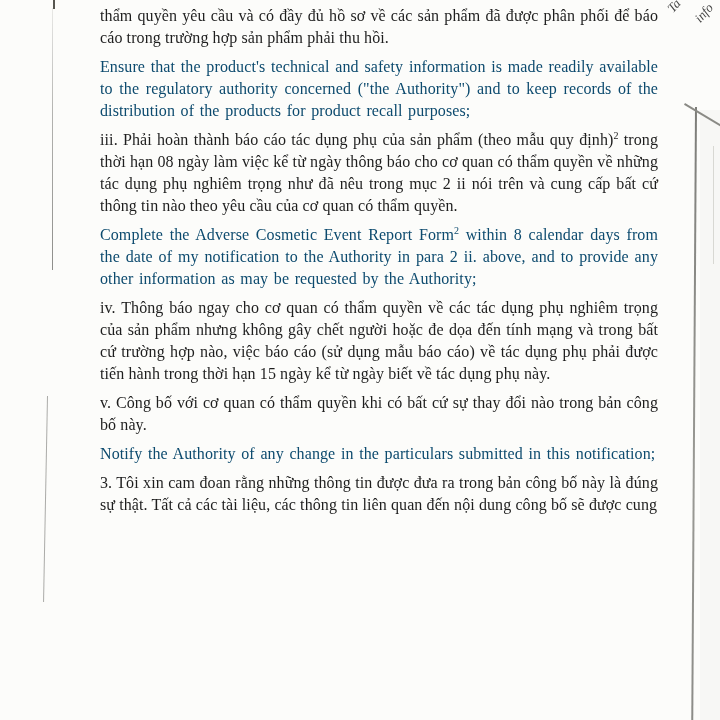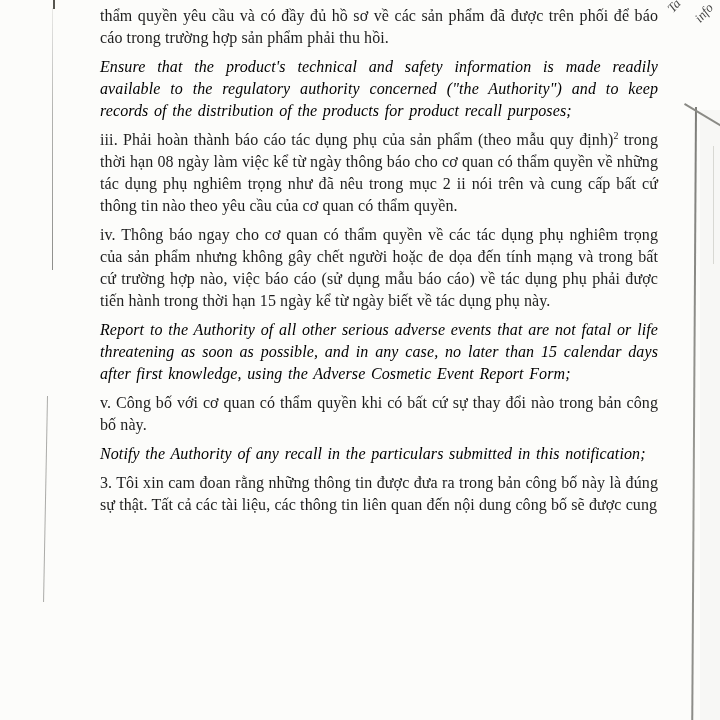--- a/index.html
+++ b/index.html
@@ -27,22 +27,21 @@
     color: #1e1e1e;
   }
   .content p {
     margin: 0 0 7px 0;
     font-size: 16px;
     line-height: 22px;
     text-align: justify;
     letter-spacing: 0.1px;
   }
   .content p.en {
-    font-style: italic;
-    color: #000000;
+    color: #0c4a6e;
     word-spacing: 1.5px;
   }
   .content p.vi {
     font-style: normal;
   }
   .content sup {
     font-size: 10px;
     line-height: 0;
     vertical-align: super;
   }
@@ -105,23 +104,23 @@
   <div class="artifact crease-left-lower"></div>
   <div class="artifact edge-shade-right"></div>
   <div class="artifact page-edge-right"></div>
   <div class="artifact page-corner-diagonal"></div>
   <div class="artifact page-edge-faint"></div>
 
   <span class="corner-frag corner-frag-1">Ta</span>
   <span class="corner-frag corner-frag-2">info</span>
 
   <div class="content">
-      <p class="vi">thẩm quyền yêu cầu và có đầy đủ hồ sơ về các sản phẩm đã được trên phối để báo cáo trong trường hợp sản phẩm phải thu hồi.</p>
+      <p class="vi">thẩm quyền yêu cầu và có đầy đủ hồ sơ về các sản phẩm đã được phân phối để báo cáo trong trường hợp sản phẩm phải thu hồi.</p>
       <p class="en">Ensure that the product's technical and safety information is made readily available to the regulatory authority concerned ("the Authority") and to keep records of the distribution of the products for product recall purposes;</p>
       <p class="vi">iii. Phải hoàn thành báo cáo tác dụng phụ của sản phẩm (theo mẫu quy định)<sup>2</sup> trong thời hạn 08 ngày làm việc kể từ ngày thông báo cho cơ quan có thẩm quyền về những tác dụng phụ nghiêm trọng như đã nêu trong mục 2 ii nói trên và cung cấp bất cứ thông tin nào theo yêu cầu của cơ quan có thẩm quyền.</p>
+      <p class="en">Complete the Adverse Cosmetic Event Report Form<sup>2</sup> within 8 calendar days from the date of my notification to the Authority in para 2 ii. above, and to provide any other information as may be requested by the Authority;</p>
       <p class="vi">iv. Thông báo ngay cho cơ quan có thẩm quyền về các tác dụng phụ nghiêm trọng của sản phẩm nhưng không gây chết người hoặc đe dọa đến tính mạng và trong bất cứ trường hợp nào, việc báo cáo (sử dụng mẫu báo cáo) về tác dụng phụ phải được tiến hành trong thời hạn 15 ngày kể từ ngày biết về tác dụng phụ này.</p>
-      <p class="en">Report to the Authority of all other serious adverse events that are not fatal or life threatening as soon as possible, and in any case, no later than 15 calendar days after first knowledge, using the Adverse Cosmetic Event Report Form;</p>
       <p class="vi">v. Công bố với cơ quan có thẩm quyền khi có bất cứ sự thay đổi nào trong bản công bố này.</p>
-      <p class="en">Notify the Authority of any recall in the particulars submitted in this notification;</p>
+      <p class="en">Notify the Authority of any change in the particulars submitted in this notification;</p>
       <p class="vi">3. Tôi xin cam đoan rằng những thông tin được đưa ra trong bản công bố này là đúng sự thật. Tất cả các tài liệu, các thông tin liên quan đến nội dung công bố sẽ được cung</p>
     </div>
 
 </div>
 
 </body></html>

